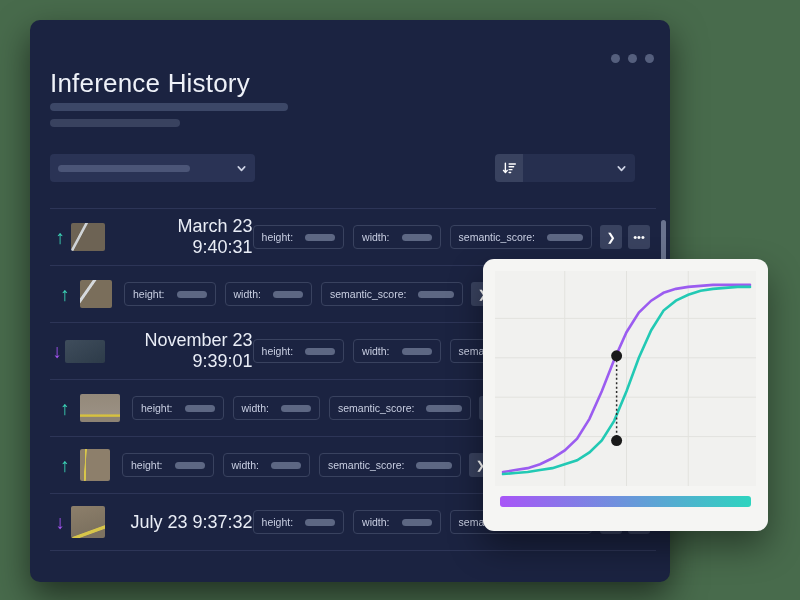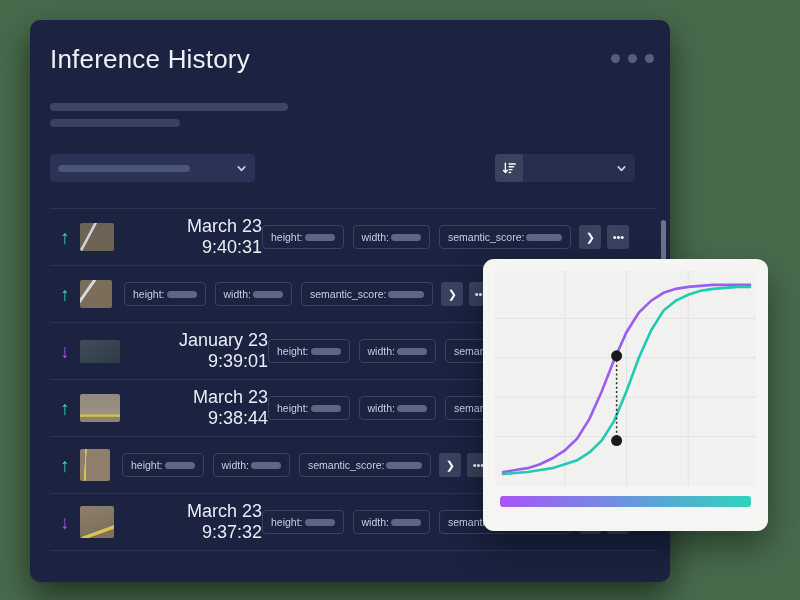--- a/index.html
+++ b/index.html
@@ -25,21 +25,21 @@
   .window-dots {
     position: absolute; right: 16px; top: 34px;
     display: flex; gap: 8px;
   }
   .window-dots span {
     width: 9px; height: 9px; border-radius: 50%;
     background: #555f7d; display: block;
   }
 
   .page-title {
-    position: absolute; left: 20px; top: 24px;
+    position: absolute; left: 20px; top: 48px;
     font-size: 26px; color: #eef1f8;
     font-weight: 400; letter-spacing: 0.2px;
   }
 
   .skeleton-bar {
     position: absolute; left: 20px;
     height: 8px; border-radius: 5px;
     background: #3c4767;
   }
   .skeleton-bar.one { top: 83px; width: 238px; }
@@ -125,21 +125,21 @@
   .timestamp {
     color: #e9edf6; font-size: 18px;
     width: 136px; flex: none; text-align: right;
   }
 
   .chips { display: flex; gap: 9px; align-items: center; }
   .chip {
     border: 1px solid #39425f;
     border-radius: 4px;
     height: 24px;
-    display: flex; align-items: center; gap: 2px;
+    display: flex; align-items: center; gap: 12px;
     padding: 0 8px;
     font-size: 10.5px; color: #c9cfe2;
     white-space: nowrap;
   }
   .chip .val {
     height: 7px; width: 30px; border-radius: 4px;
     background: #5d6783; display: block;
   }
   .chip.semantic .val { width: 36px; }
 
@@ -266,21 +266,21 @@
       <div class="row-actions">
         <div class="act-btn">❯</div>
         <div class="act-btn">•••</div>
       </div>
     </div>
     <div class="row-sep"></div>
 
     <div class="row">
       <div class="arrow down">↓</div>
       <div class="thumb t2"></div>
-      <div class="timestamp">January 23 9:39:01</div>
+      <div class="timestamp">November 23 9:39:01</div>
       <div class="chips">
         <div class="chip">
           <span>height:</span>
           <span class="val"></span>
         </div>
         <div class="chip">
           <span>width:</span>
           <span class="val"></span>
         </div>
         <div class="chip semantic">
@@ -291,21 +291,20 @@
       <div class="row-actions">
         <div class="act-btn">❯</div>
         <div class="act-btn">•••</div>
       </div>
     </div>
     <div class="row-sep"></div>
 
     <div class="row">
       <div class="arrow up">↑</div>
       <div class="thumb t3"></div>
-      <div class="timestamp">March 23 9:38:44</div>
       <div class="chips">
         <div class="chip">
           <span>height:</span>
           <span class="val"></span>
         </div>
         <div class="chip">
           <span>width:</span>
           <span class="val"></span>
         </div>
         <div class="chip semantic">
@@ -340,21 +339,21 @@
       <div class="row-actions">
         <div class="act-btn">❯</div>
         <div class="act-btn">•••</div>
       </div>
     </div>
     <div class="row-sep"></div>
 
     <div class="row">
       <div class="arrow down">↓</div>
       <div class="thumb t5"></div>
-      <div class="timestamp">March 23 9:37:32</div>
+      <div class="timestamp">July 23 9:37:32</div>
       <div class="chips">
         <div class="chip">
           <span>height:</span>
           <span class="val"></span>
         </div>
         <div class="chip">
           <span>width:</span>
           <span class="val"></span>
         </div>
         <div class="chip semantic">

